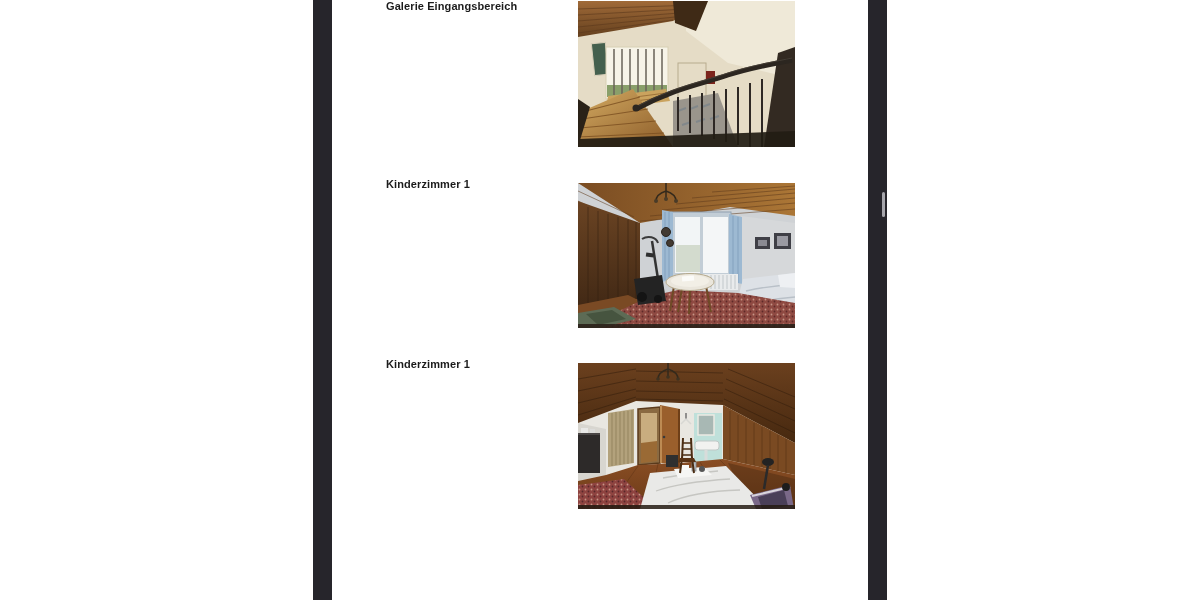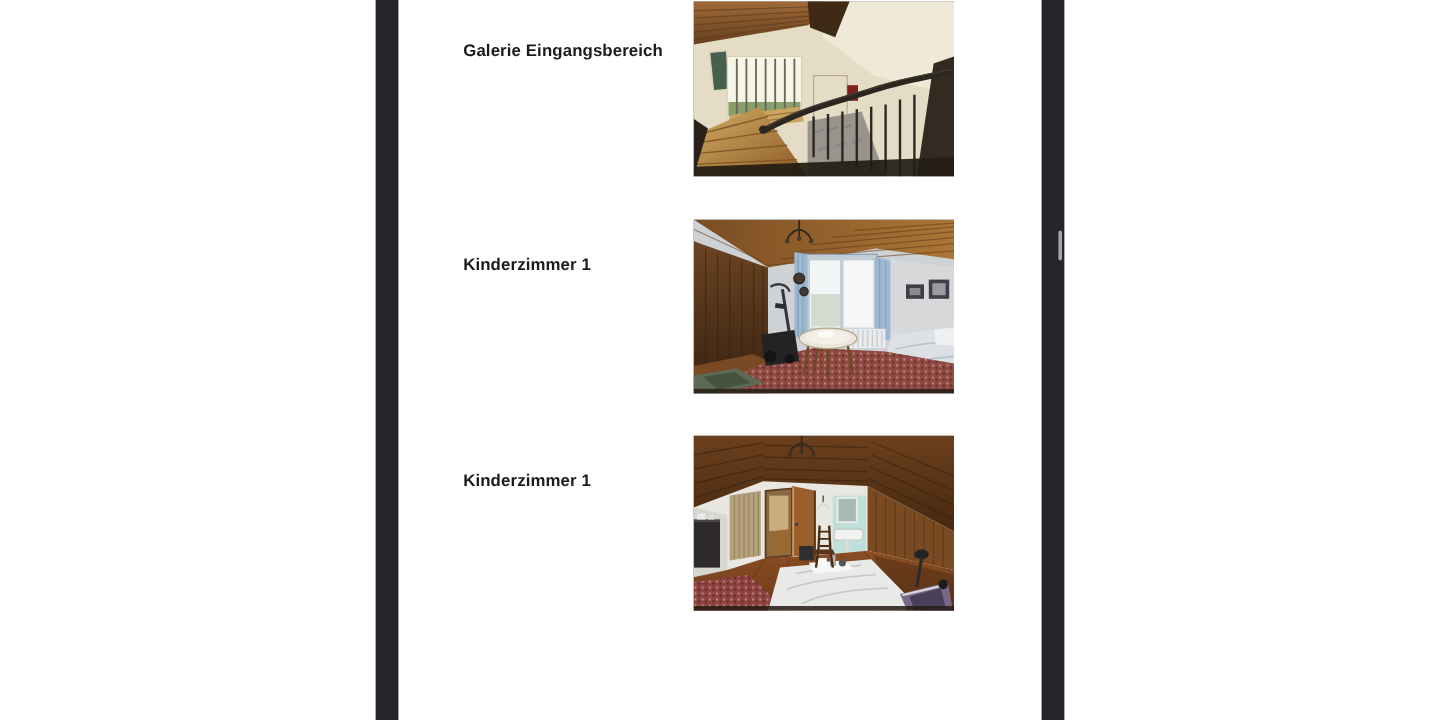--- a/index.html
+++ b/index.html
@@ -15,22 +15,22 @@
   .page{
     position:absolute;left:19px;top:0;width:536px;height:600px;
     background:#ffffff;
   }
   .scroll-thumb{
     position:absolute;left:569px;top:192px;width:3px;height:25px;
     border-radius:2px;background:#a6a6ac;
   }
   .fig-label{
     position:absolute;left:54px;
-    font-size:14px;font-weight:bold;color:#1b1b1b;
-    line-height:9.5px;white-space:nowrap;letter-spacing:.1px;margin-top:36px;
+    font-size:11px;font-weight:bold;color:#1b1b1b;
+    line-height:9.5px;white-space:nowrap;letter-spacing:.1px;
   }
   .fig-label.l1{top:2px}
   .fig-label.l2{top:180px}
   .fig-label.l3{top:360px}
   .photo{
     position:absolute;left:246px;overflow:hidden;background:#777;
   }
   .photo.p1{top:1px;width:217px;height:146px}
   .photo.p2{top:183px;width:217px;height:145px}
   .photo.p3{top:363px;width:217px;height:146px}

